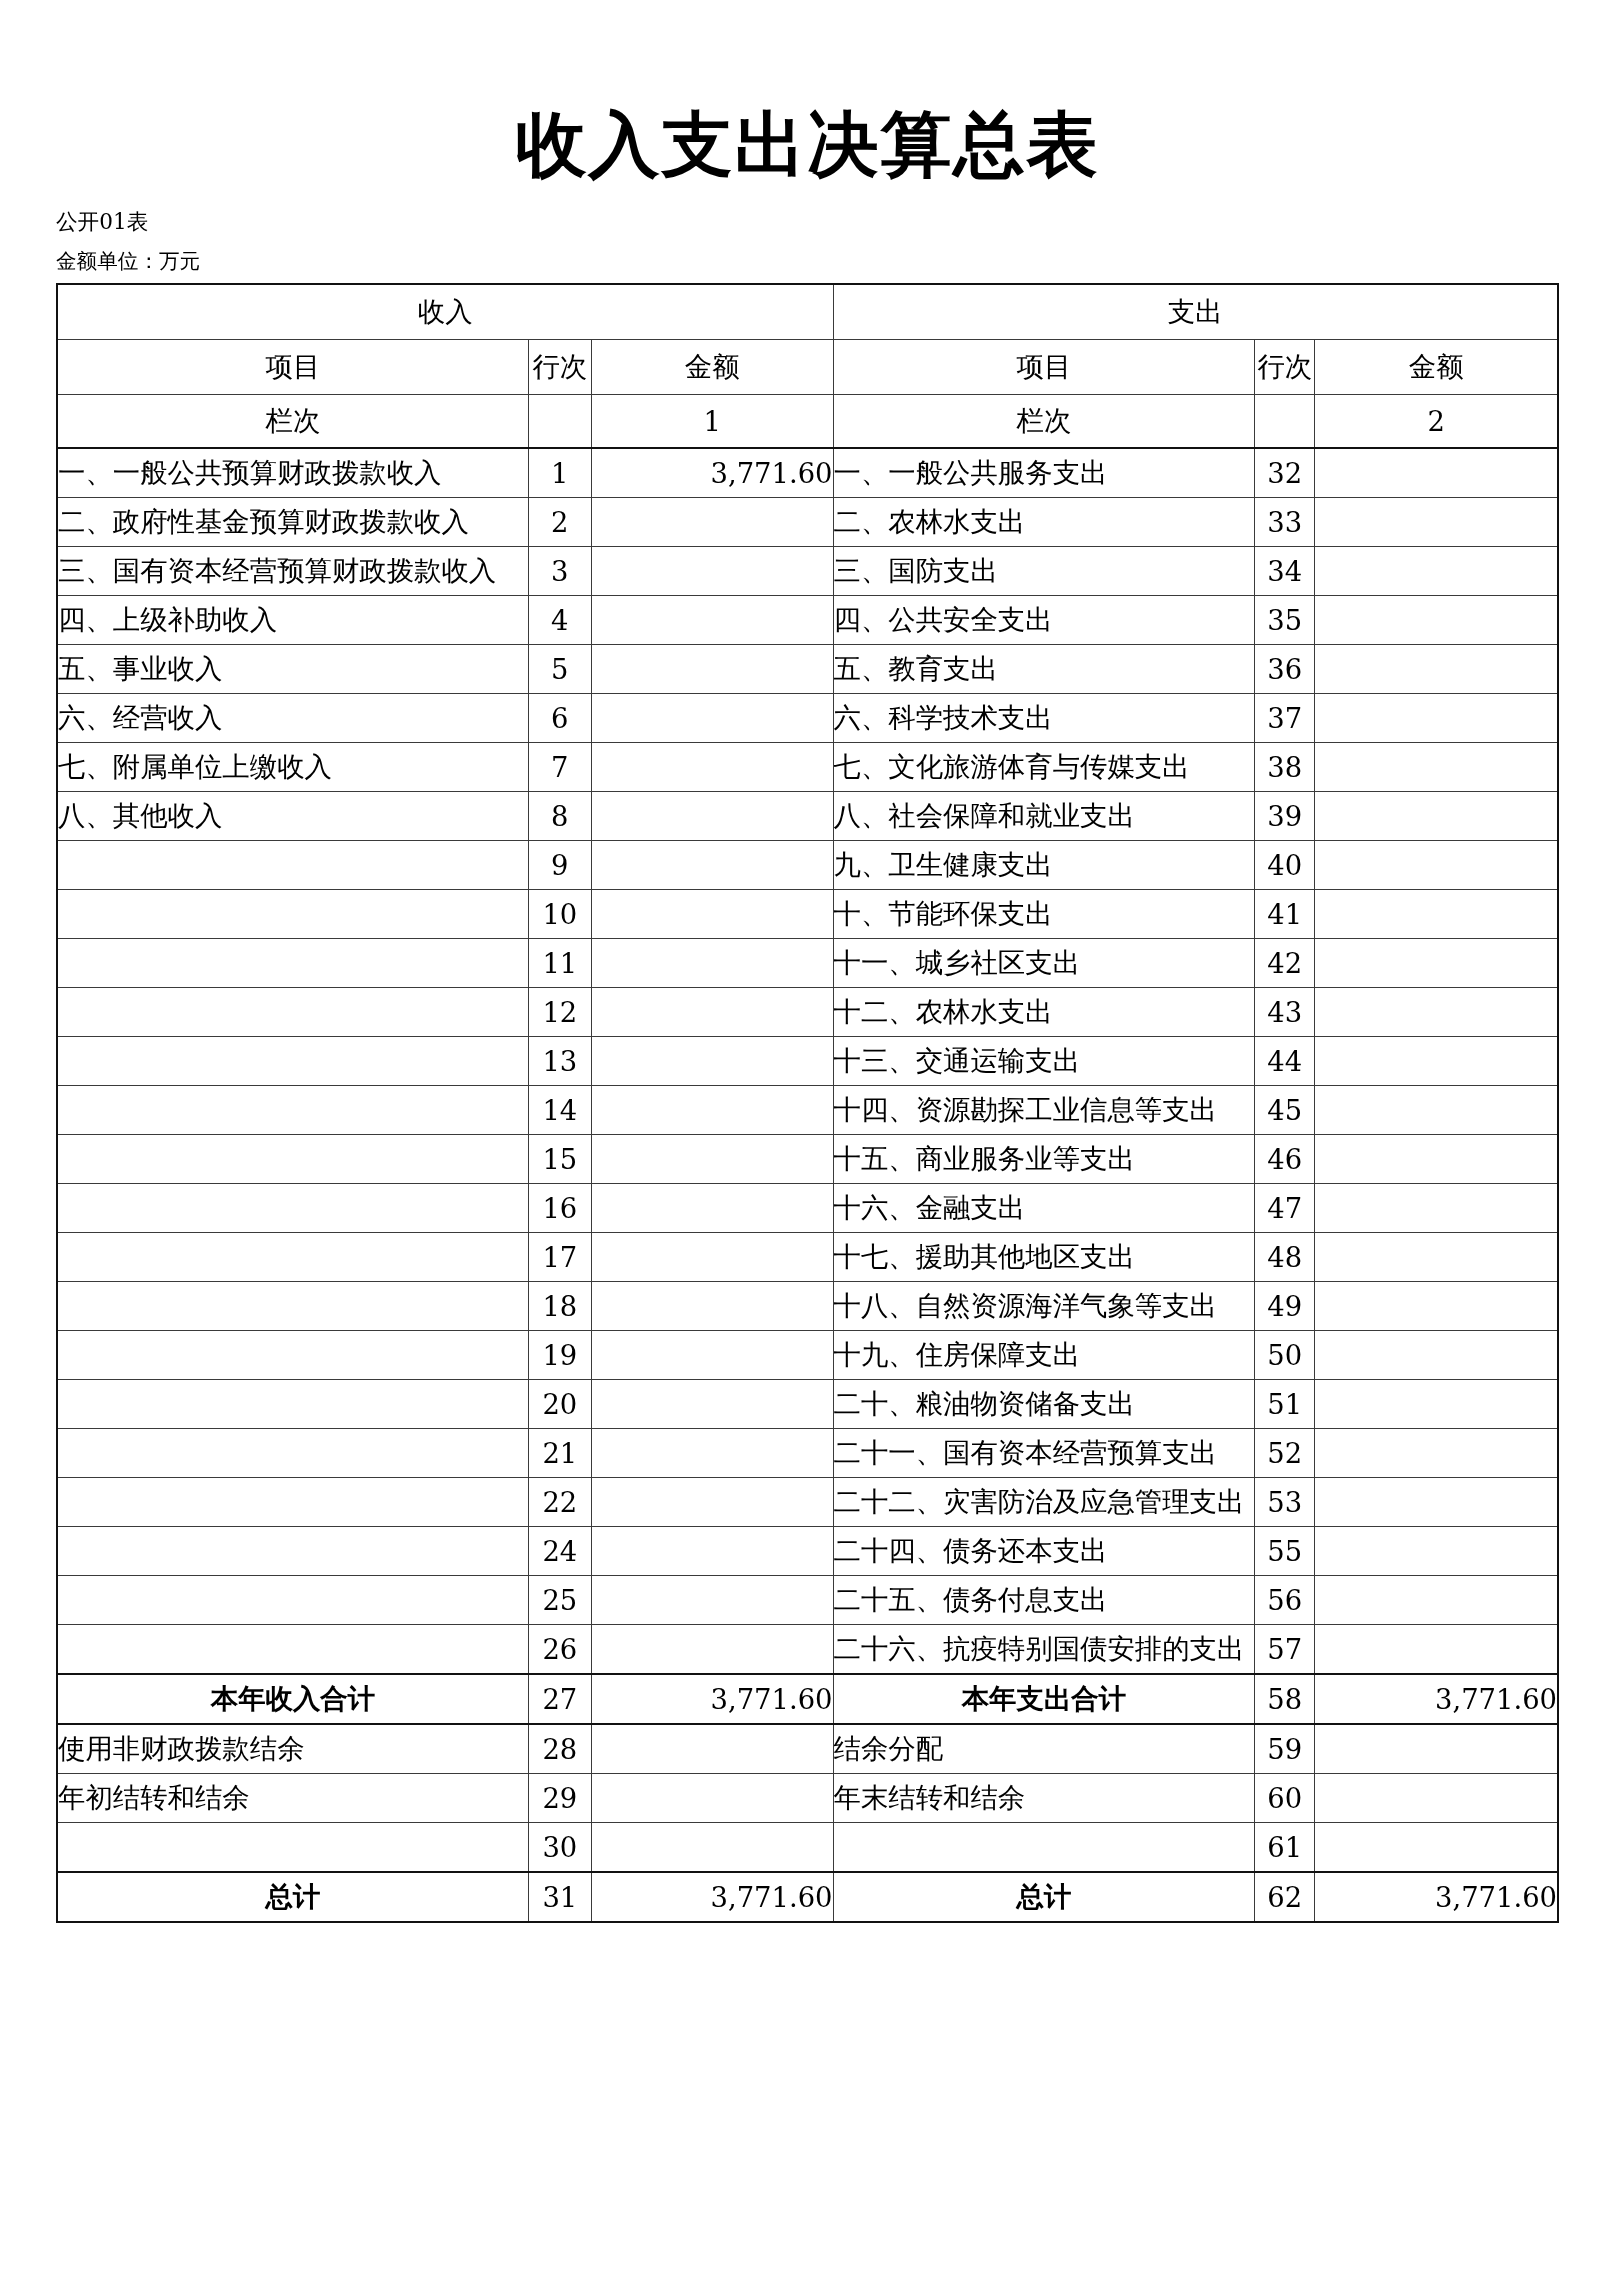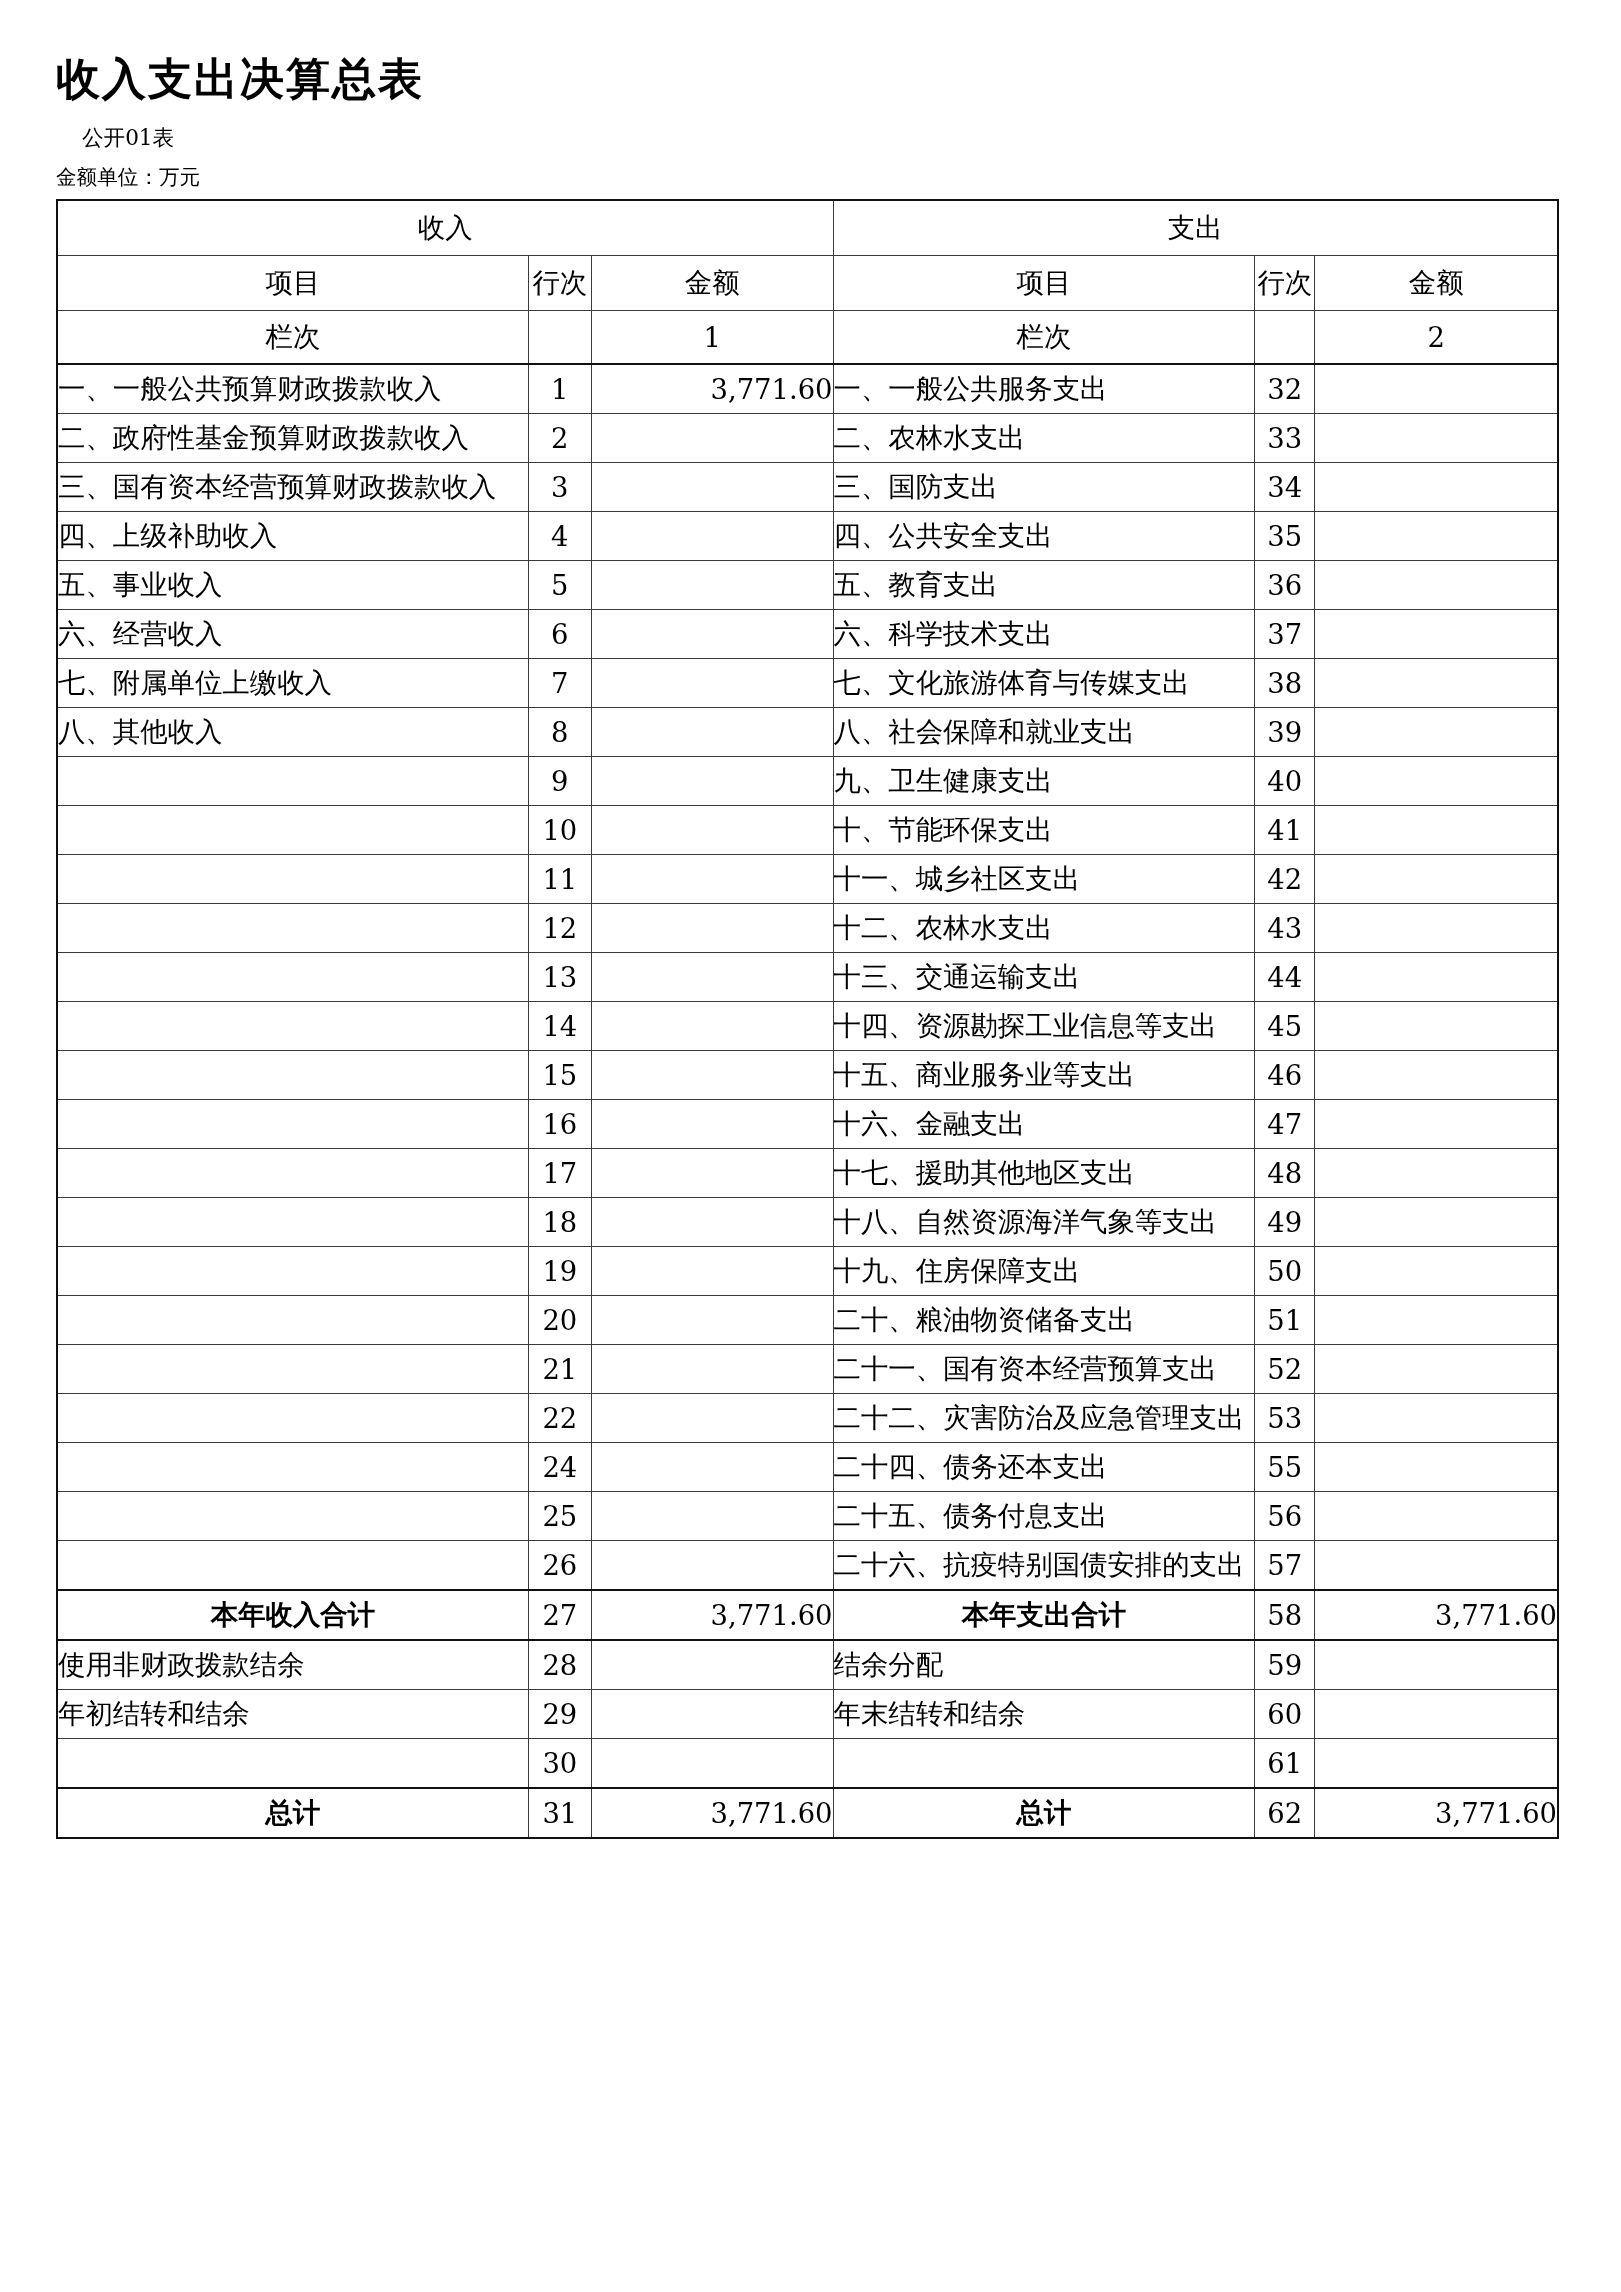--- a/index.html
+++ b/index.html
@@ -12,33 +12,34 @@
     font-family: "DejaVu Serif", "Liberation Serif", serif;
     overflow: hidden;
   }
   .sheet {
     position: absolute;
     left: 56px;
     top: 0;
     width: 1503px;
   }
   .title {
-    margin-top: 50px;
-    font-size: 44px;
+    margin-top: 98px;
+    text-align: center;
+    font-size: 71px;
     font-weight: bold;
     letter-spacing: 2px;
   }
   .meta {
     margin-top: 13.7px;
     display: flex;
     justify-content: space-between;
     align-items: flex-end;
   }
   .department { font-size: 30px; padding-bottom: 2px; }
-  .meta-right { text-align: center; }
+  .meta-right { text-align: left; }
   .form-code { font-size: 21.6px; margin-bottom: 11.8px; }
   .unit { font-size: 20.6px; }
 
   table.main {
     margin-top: 7.8px;
     width: 100%;
     border-collapse: collapse;
     table-layout: fixed;
     border: 2px solid #111;
   }

